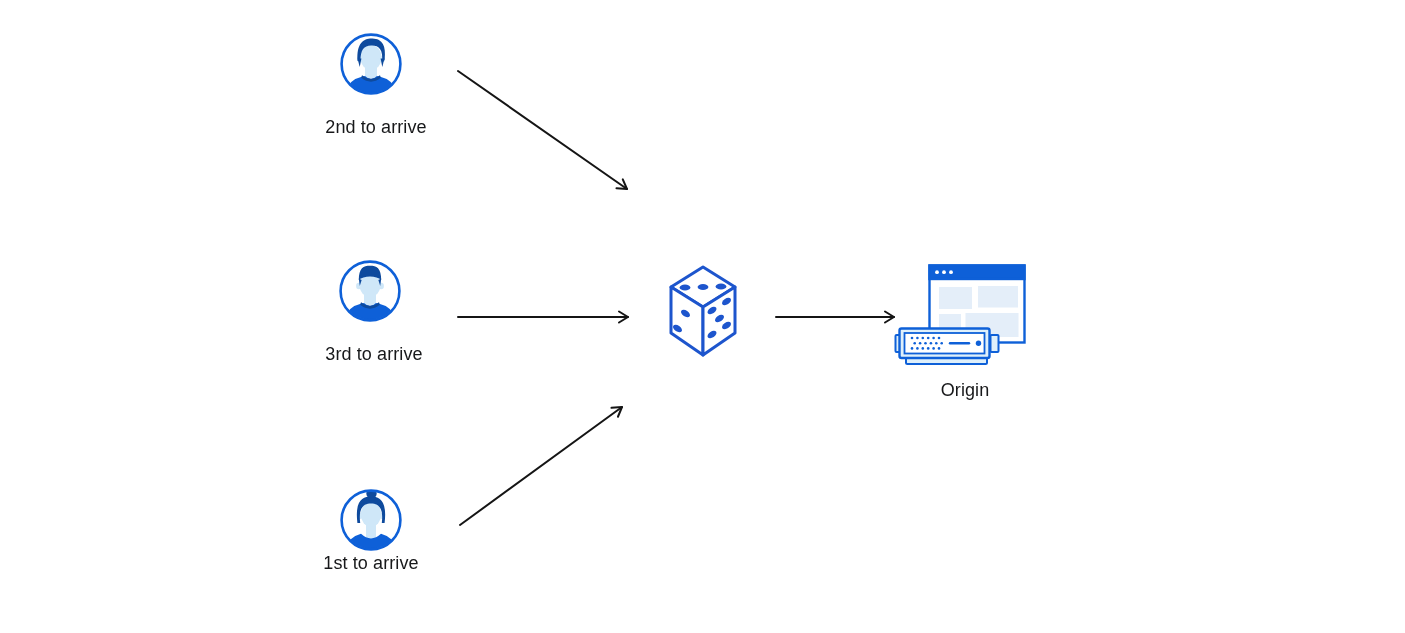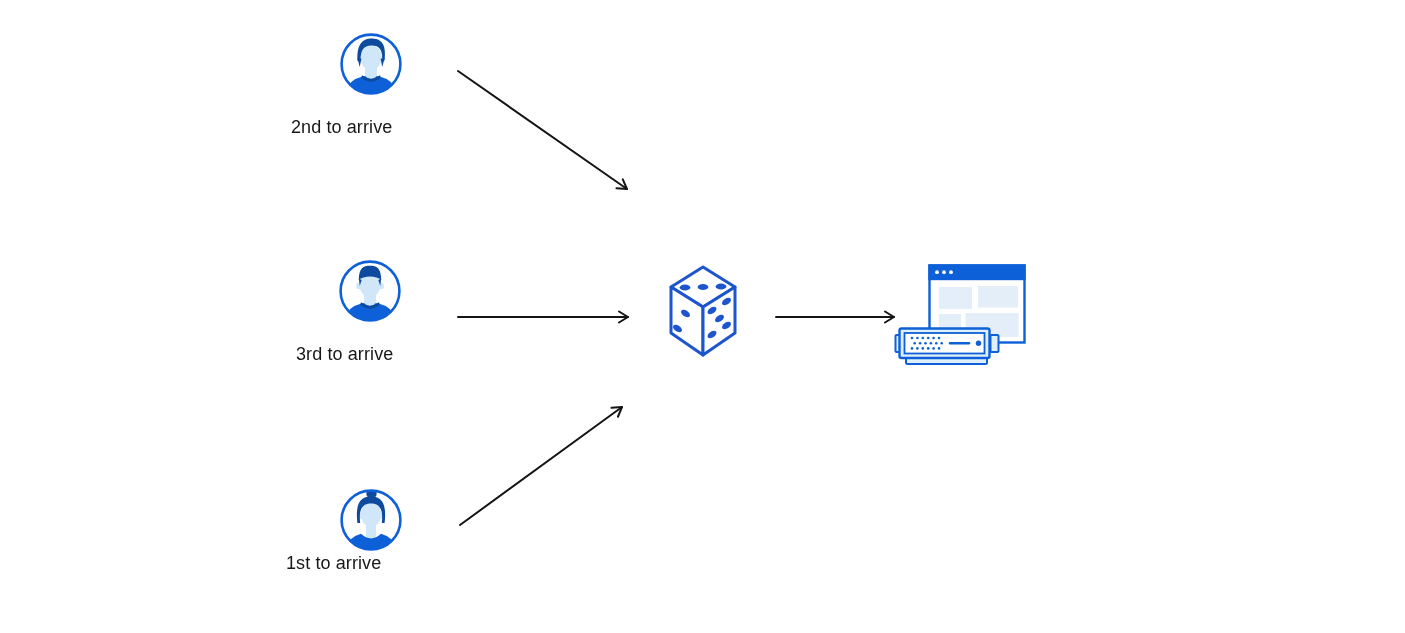--- a/index.html
+++ b/index.html
@@ -8,20 +8,21 @@
     width: 1405px;
     height: 633px;
     background: var(--bg, #ffffff);
     overflow: hidden;
     font-family: "Liberation Sans", sans-serif;
   }
   .abs { position: absolute; }
   .node-label {
     position: absolute;
     width: 170px;
+    text-align: center;
     font-size: 18px;
     line-height: 22px;
     color: var(--text, #17181a);
     letter-spacing: 0.1px;
   }
   svg { display: block; overflow: visible; }
 
   
   .fill-white  { fill: var(--white, #fff); }
   .fill-blue   { fill: var(--blue, #0e60d8); }
@@ -86,21 +87,21 @@
       <path class="fill-navy" d="M23,43.2 Q32,50.5 41,43.2 L41.8,45.8 Q32,53.5 22.2,45.8 Z"></path>
       <ellipse class="fill-skin" cx="20.8" cy="27" rx="2.7" ry="3.2"></ellipse>
       <ellipse class="fill-skin" cx="43.2" cy="27" rx="2.7" ry="3.2"></ellipse>
       <ellipse class="fill-skin" cx="32" cy="25.5" rx="10.6" ry="12.6"></ellipse>
       <path class="fill-navy" d="M20.8,21 C20.8,9 25.5,6.8 32,6.8 C38.5,6.8 43.2,9 43.2,21 C39,16.2 25,16.2 20.8,21 Z"></path>
       <path class="fill-navy" d="M20.8,19.5 L23.6,21 L21.8,27 Z"></path>
       <path class="fill-navy" d="M43.2,19.5 L40.4,21 L42.2,27 Z"></path>
     </g>
     <circle class="avatar-ring" cx="32" cy="32" r="29.4"></circle>
   </svg>
-  <div class="node-label" style="left:296px;top:343px">3rd to arrive</div>
+  <div class="node-label" style="left:289px;top:343px">3rd to arrive</div>
 
   <svg class="abs" style="left:339px;top:488px" width="64" height="64" viewBox="0 0 64 64">
     <defs>
         <clipPath id="clip-a3">
           <circle cx="32" cy="32" r="28.7"></circle>
         </clipPath>
       </defs>
     <g clip-path="url(#clip-a3)">
       <path class="fill-skin" d="M27,34 L27,52 L37,52 L37,34 Z"></path>
       <path class="fill-blue" d="M6,64 Q8,49.5 22,45.8 Q32,55 42,45.8 Q56,49.5 58,64 Z"></path>
@@ -169,14 +170,15 @@
           <circle cx="24.4" cy="90.4" r="1.3"></circle>
           <circle cx="29.8" cy="90.4" r="1.3"></circle>
         <circle cx="35.2" cy="90.4" r="1.3"></circle>
           <circle cx="40.6" cy="90.4" r="1.3"></circle>
           <circle cx="46" cy="90.4" r="1.3"></circle>
       </g>
       <line x1="57" y1="85.2" x2="76" y2="85.2" class="stroke-blue" stroke-width="2.4" stroke-linecap="round"></line>
       <circle cx="85.5" cy="85.2" r="2.7" class="fill-blue"></circle>
     </g>
   </svg>
+  <div class="node-label" style="left:880px;top:379px">Origin</div>
 
 </div>
 
 </body></html>

